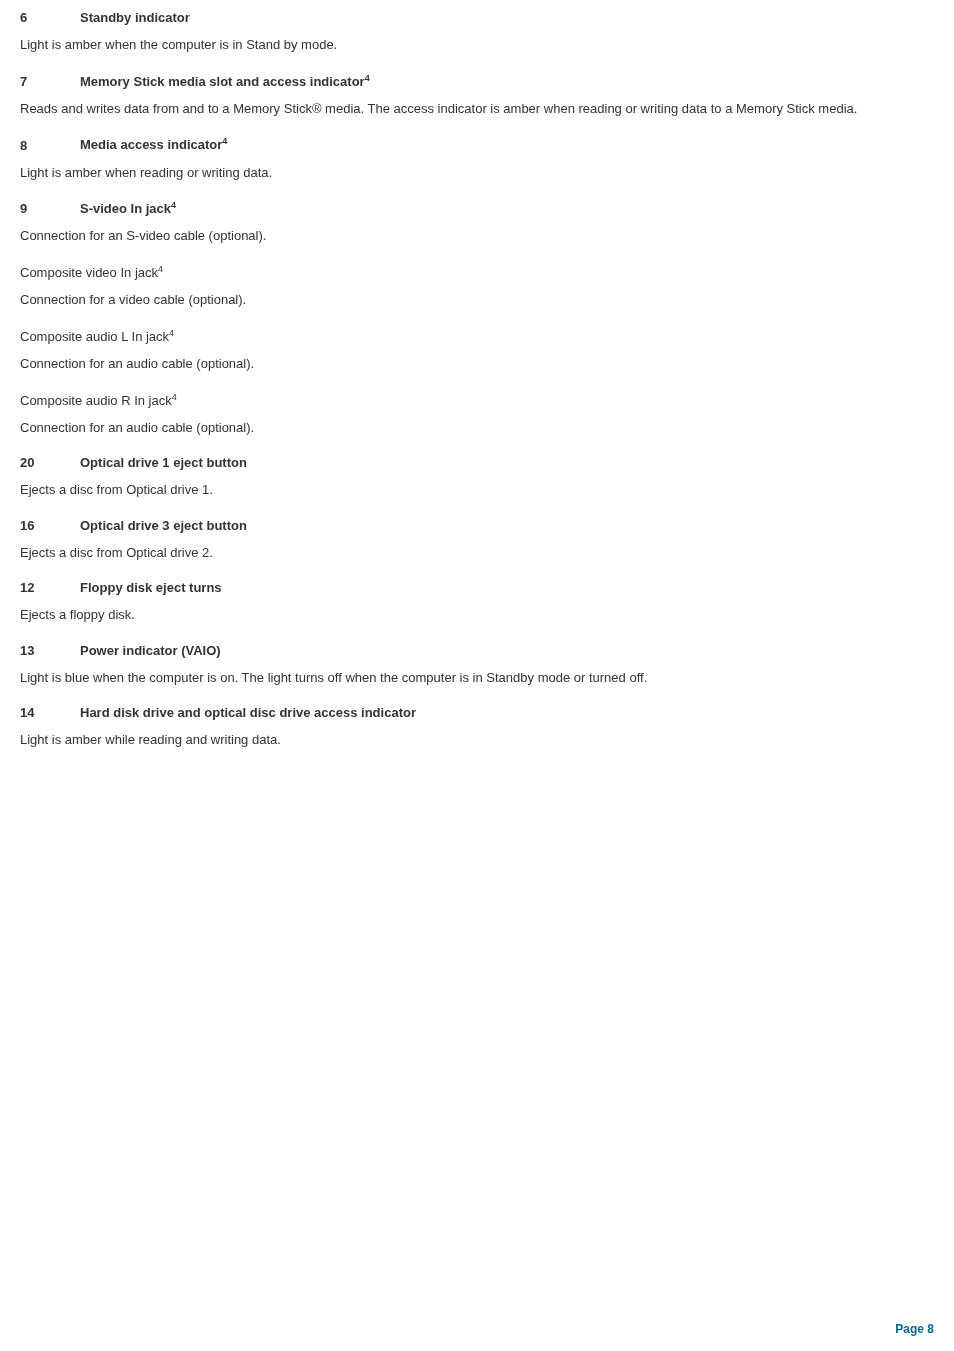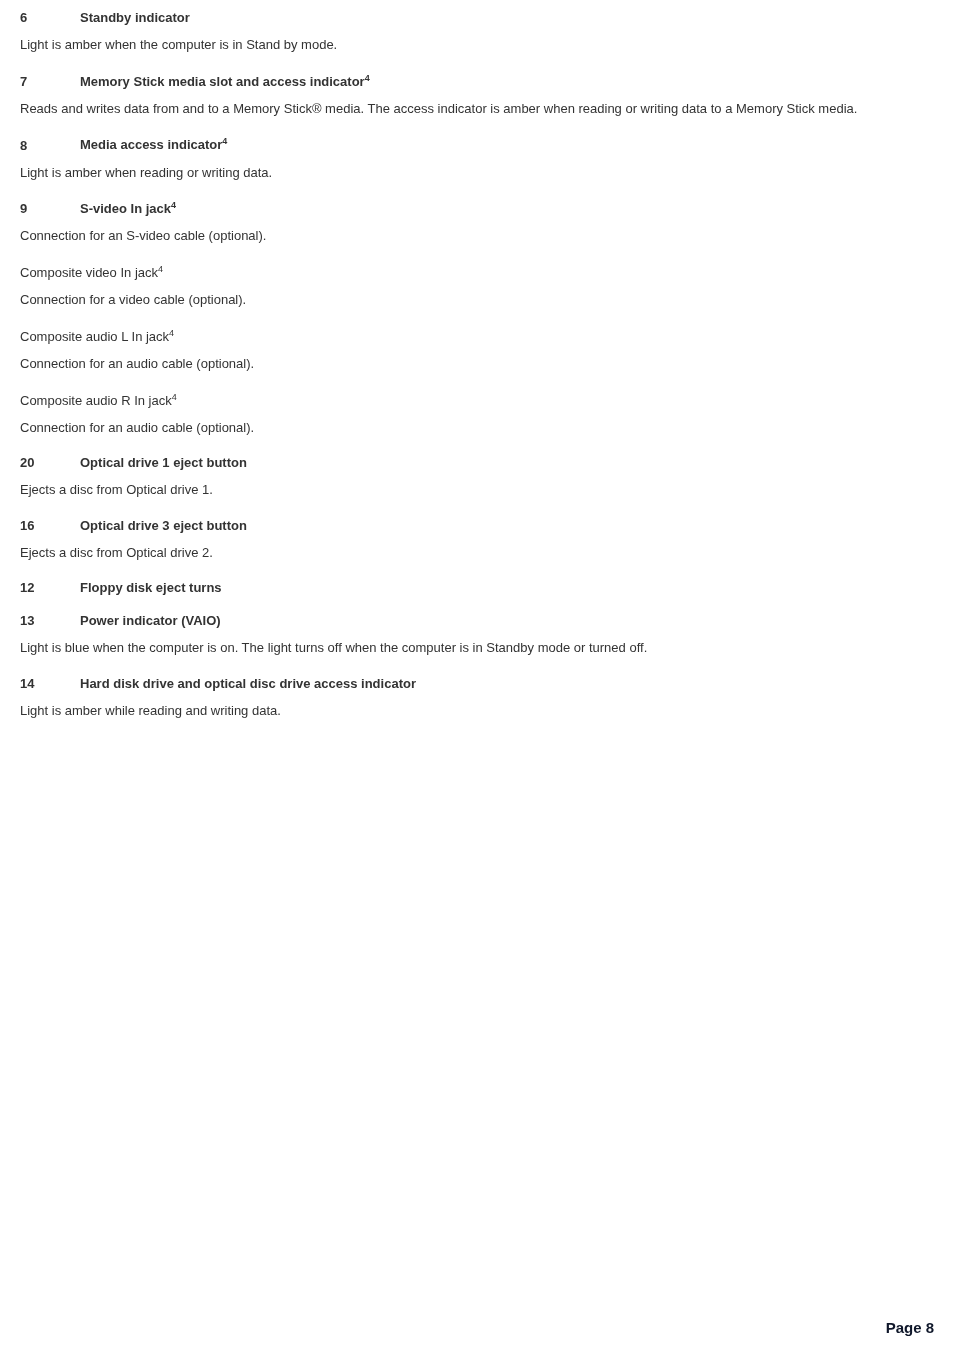--- a/index.html
+++ b/index.html
@@ -46,23 +46,23 @@
       padding-left: 0;
     }
     .superscript {
       font-size: 9px;
       vertical-align: super;
     }
     .page-number {
       position: absolute;
       bottom: 15px;
       right: 20px;
-      font-size: 15px;
+      font-size: 12px;
       font-weight: bold;
-      color: #0f172a;
+      color: #0369a1;
       text-align: right;
     }
   </style>
 </head>
 <body>
 
 <div id="content-container">
     <div class="section">
       <div class="section-header">
         <span class="section-number">6</span>
@@ -115,20 +115,21 @@
         <span class="section-number">16</span>
         <span class="section-title">Optical drive 3 eject button</span>
       </div>
       <p class="section-desc">Ejects a disc from Optical drive 2.</p>
     </div>
     <div class="section">
       <div class="section-header">
         <span class="section-number">12</span>
         <span class="section-title">Floppy disk eject turns</span>
       </div>
+      <p class="section-desc">Ejects a floppy disk.</p>
     </div>
     <div class="section">
       <div class="section-header">
         <span class="section-number">13</span>
         <span class="section-title">Power indicator (VAIO)</span>
       </div>
       <p class="section-desc">Light is blue when the computer is on. The light turns off when the computer is in Standby mode or turned off.</p>
     </div>
     <div class="section">
       <div class="section-header">

